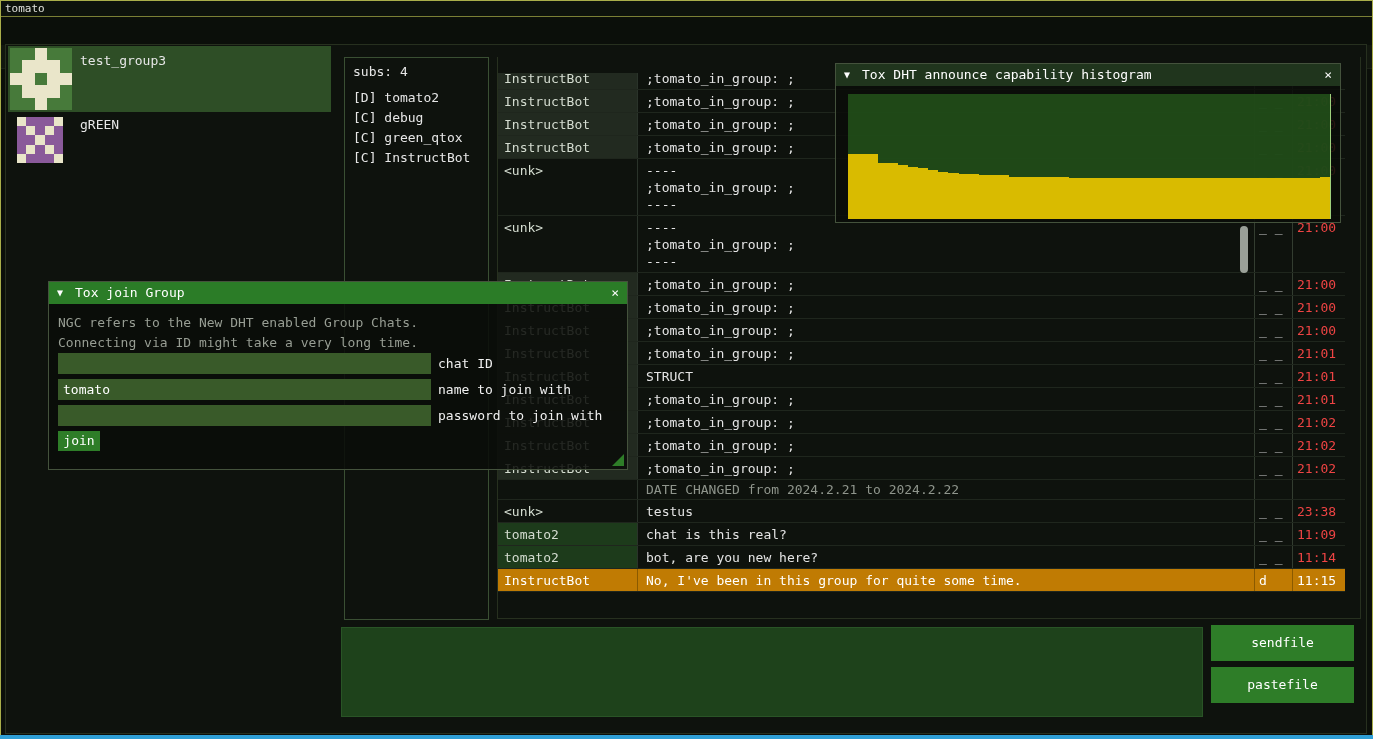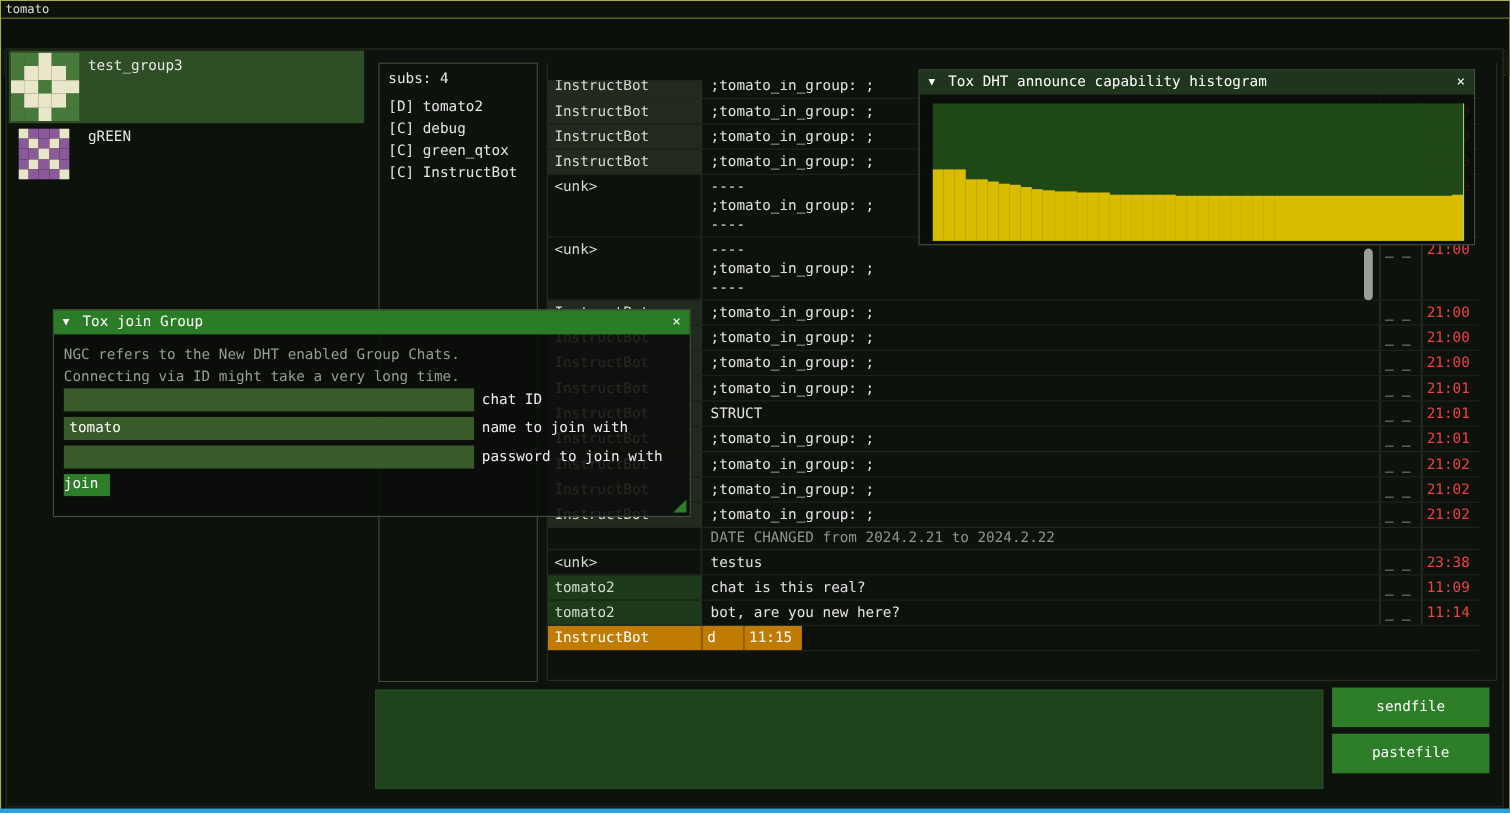--- a/index.html
+++ b/index.html
@@ -82,21 +82,21 @@
   .close-icon { position:absolute; right:8px; top:0; font-size:13px; color:#fff; }
 
   .join-window { left:48px; top:281px; width:580px; height:189px; }
   .join-window .win-title { background:#2b7c27; }
   .join-desc { color:#989e94; padding:9px 0 0 9px; line-height:20px; }
   .join-field { position:absolute; left:9px; display:flex; align-items:center; }
   .join-field.f0 { top:71px; } .join-field.f1 { top:97px; } .join-field.f2 { top:123px; }
   .join-input { width:373px; height:21px; background:#395a29; padding-left:5px; line-height:21px; color:#fff; }
   .join-label { margin-left:7px; color:#f0f0f0; }
   .join-btn { position:absolute; left:9px; top:149px; width:42px; height:20px; background:#2e7d28;
-    color:#fff; text-align:left; line-height:20px; }
+    color:#fff; text-align:center; line-height:20px; }
   .resize-grip { position:absolute; right:3px; bottom:3px; width:0; height:0;
     border-left:12px solid transparent; border-bottom:12px solid #2e7d28; }
 
   .hist-window { left:835px; top:63px; width:506px; height:160px; }
   .hist-window .win-title { background:#20351d; }
   .hist-plot { position:absolute; left:12px; top:30px; width:483px; height:125px;
     background:rgba(36,88,28,0.8); border-right:1px solid #9ed07c;
     display:flex; align-items:flex-end; }
   .hbar { flex:1 1 auto; background:#d9bb00; }
 </style>
@@ -337,20 +337,23 @@
         <div class="row msg-row style-peer-green">
           <div class="c-name">tomato2</div>
           <div class="c-msg">
             <div>bot, are you new here?</div>
           </div>
           <div class="c-status">_ _</div>
           <div class="c-time">11:14</div>
         </div>
         <div class="row msg-row style-highlight-orange">
           <div class="c-name">InstructBot</div>
+          <div class="c-msg">
+            <div>No, I've been in this group for quite some time.</div>
+          </div>
           <div class="c-status">d</div>
           <div class="c-time">11:15</div>
         </div>
       </div>
     <div class="scroll-thumb"></div>
   </div>
 
   <div class="msg-input"></div>
   <div class="file-btn send">
     <span>send</span>

